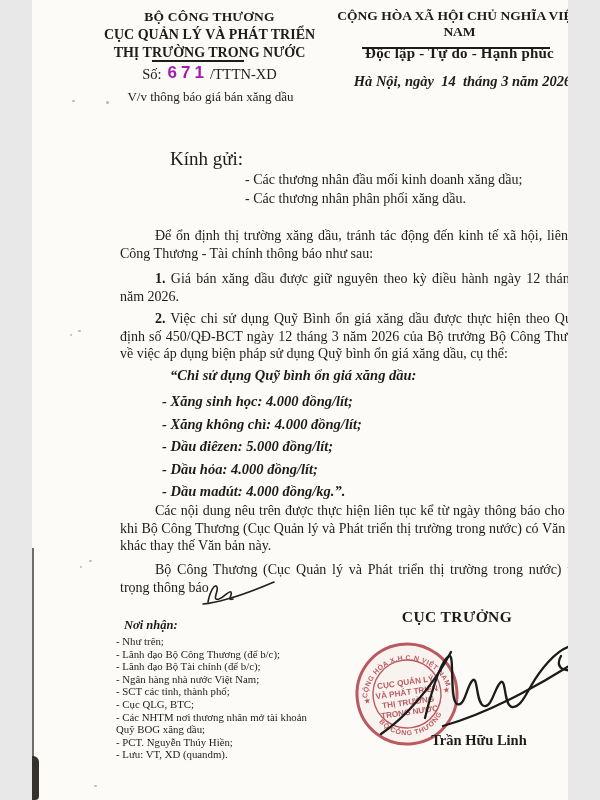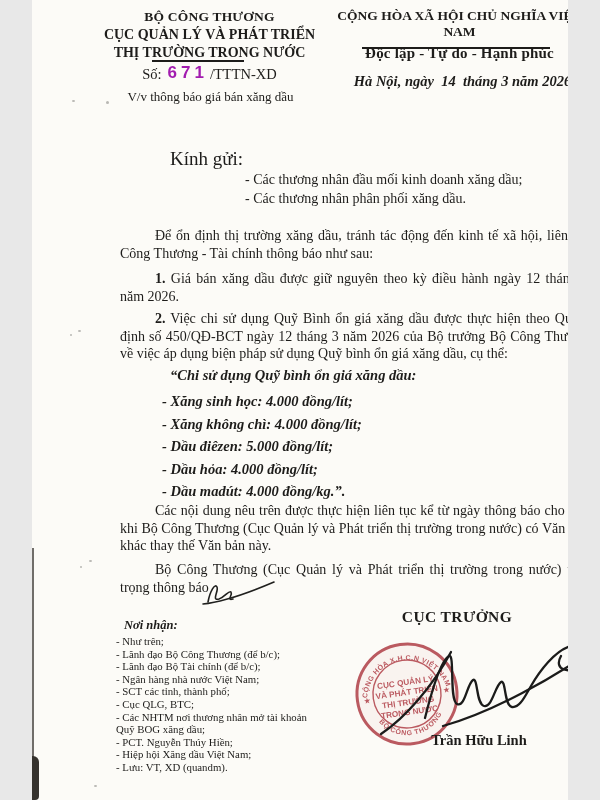--- a/index.html
+++ b/index.html
@@ -128,21 +128,20 @@
   <div class="abs noinhan-label">Nơi nhận:</div>
   <div class="abs noinhan-list">
     <div>- Như trên;</div>
     <div>- Lãnh đạo Bộ Công Thương (để b/c);</div>
     <div>- Lãnh đạo Bộ Tài chính (để b/c);</div>
     <div>- Ngân hàng nhà nước Việt Nam;</div>
     <div>- SCT các tỉnh, thành phố;</div>
     <div>- Cục QLG, BTC;</div>
     <div>- Các NHTM nơi thương nhân mở tài khoản Quỹ BOG xăng dầu;</div>
     <div>- PCT. Nguyễn Thúy Hiền;</div>
-    <div>- Hiệp hội Xăng dầu Việt Nam;</div>
     <div>- Lưu: VT, XD (quandm).</div>
   </div>
 
   <div class="abs signer-title ctr">CỤC TRƯỞNG</div>
 
   <svg class="abs seal-svg" width="112" height="112" viewBox="0 0 112 112">
     <g transform="rotate(-8 56 56)" opacity="0.88">
       <circle cx="56" cy="56" r="50" fill="rgba(190,78,84,0.05)" stroke="#b2444c" stroke-width="3"></circle>
       <circle cx="56" cy="56" r="34" fill="none" stroke="#b2444c" stroke-width="1.4"></circle>
       <defs>

